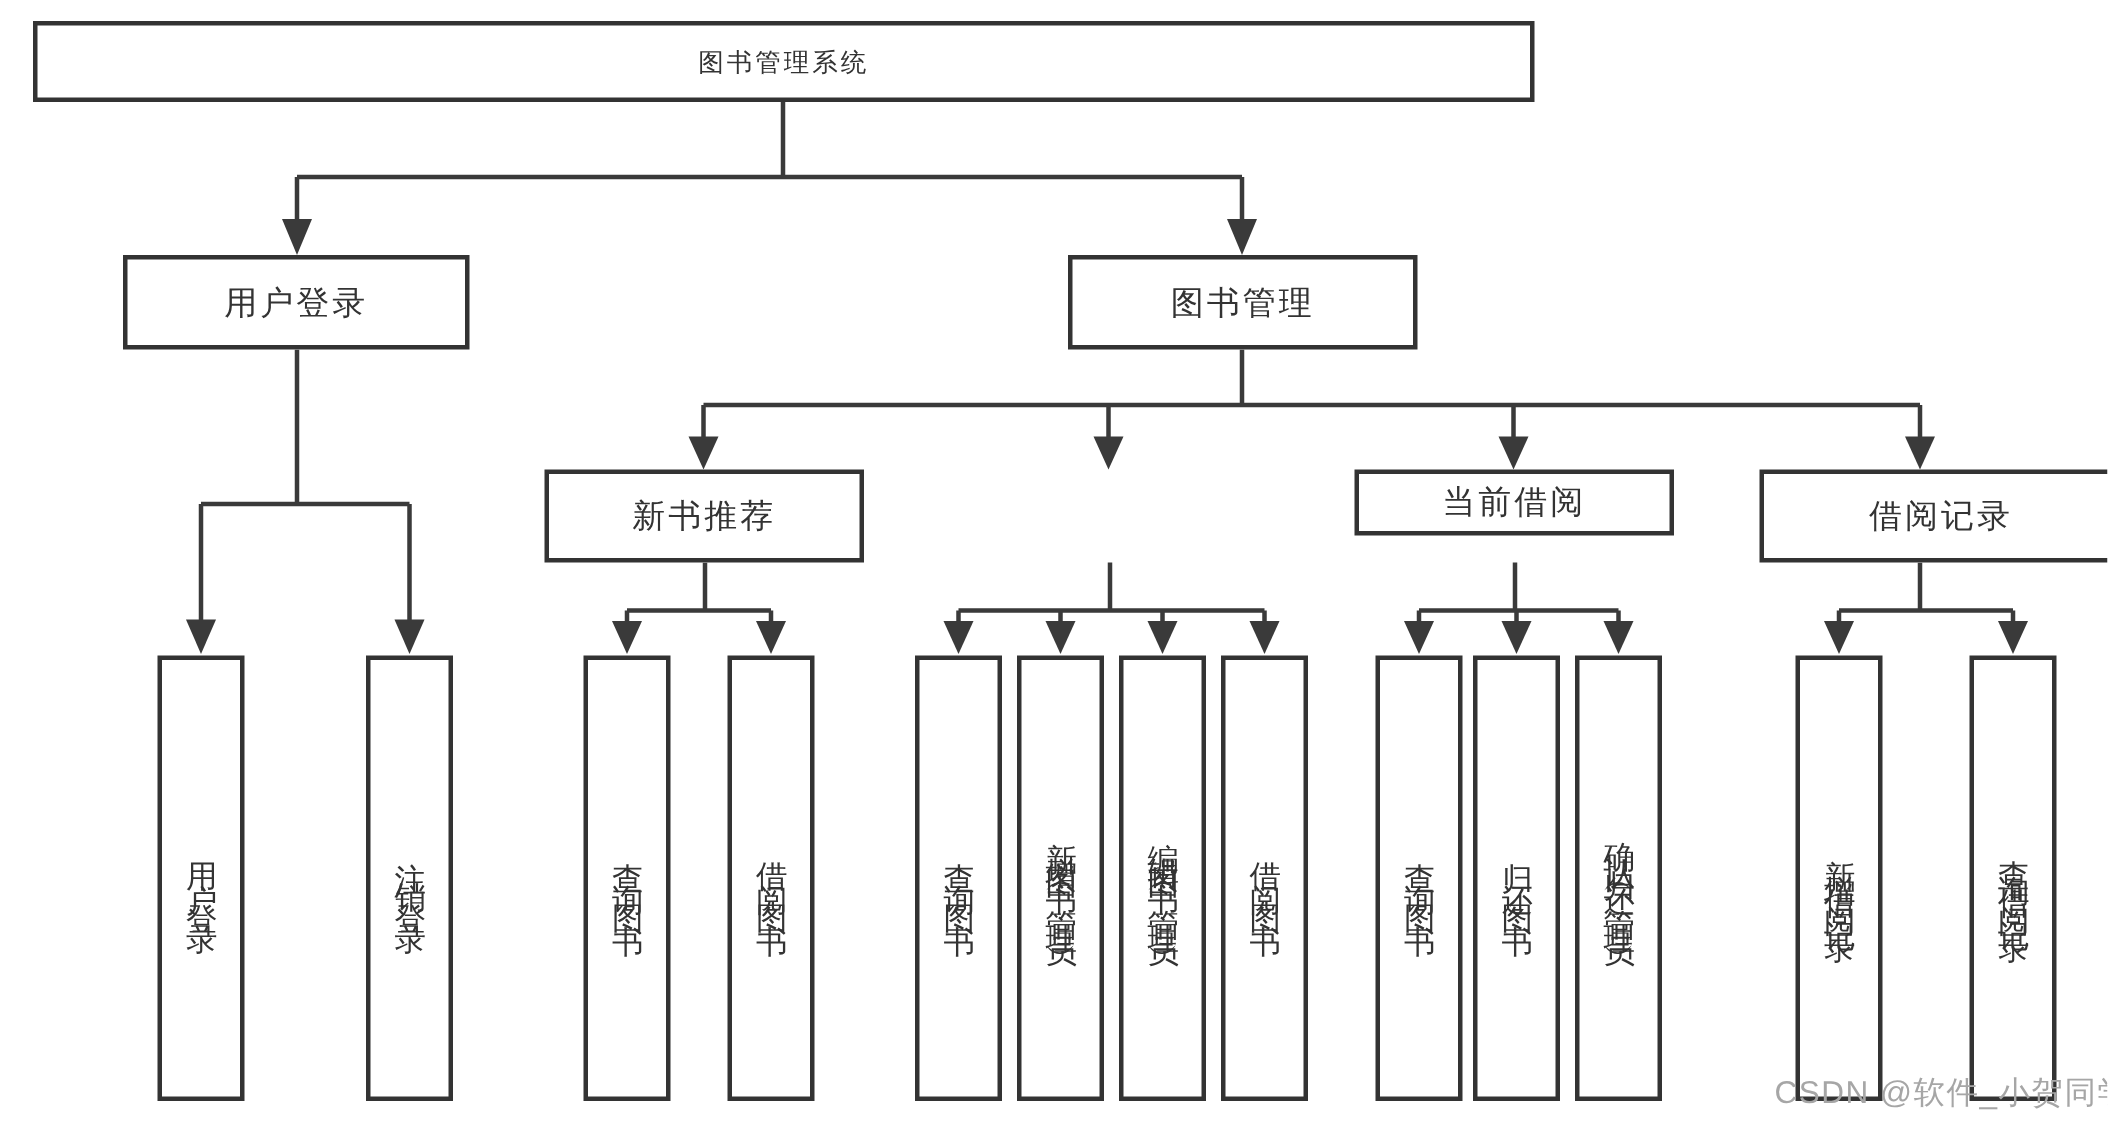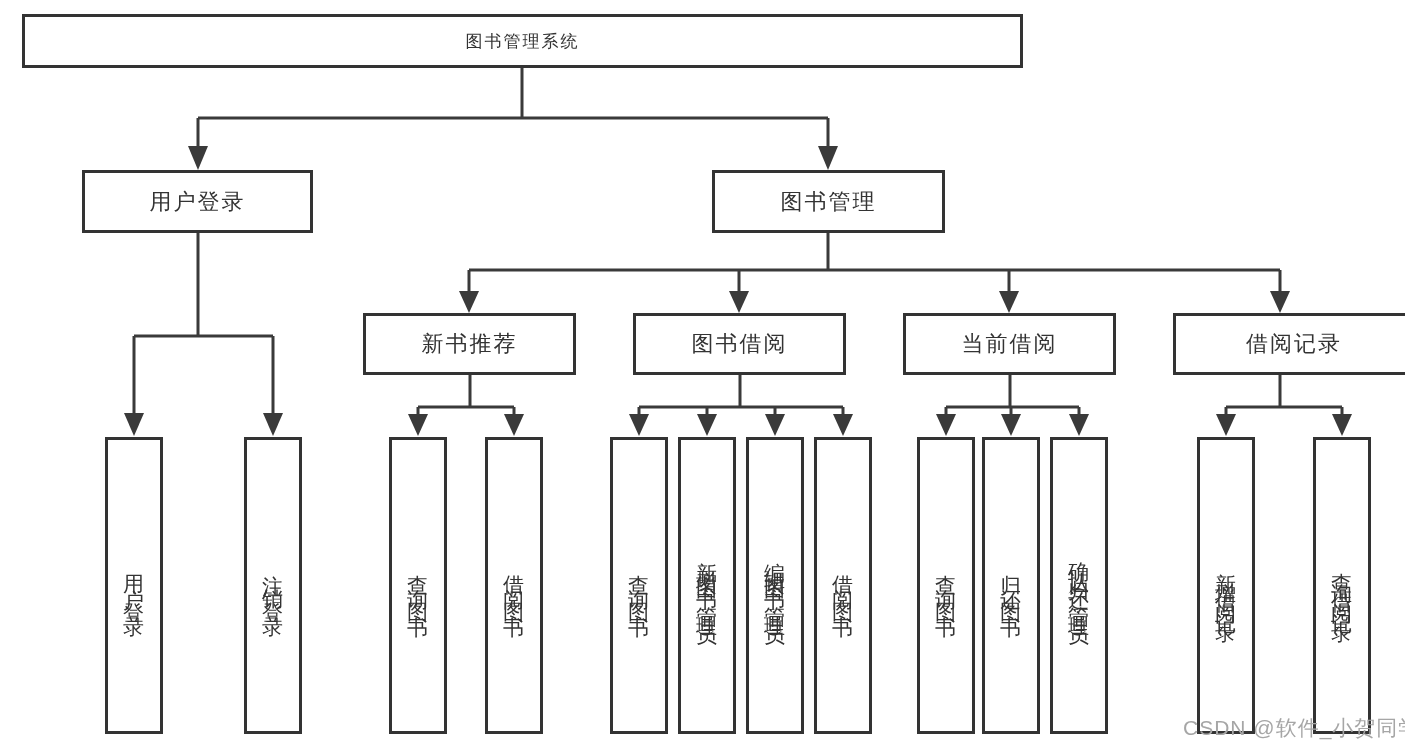--- a/index.html
+++ b/index.html
@@ -109,22 +109,21 @@
       <polygon points="1332,414 1352,414 1342,436"></polygon>
     </g>
   </svg>
 
   <div class="node top-node" style="left:22px; top:14px; width:1001px; height:54px;">图书管理系统</div>
 
   <div class="node hlabel" style="left:82px; top:170px; width:231px; height:63px;">用户登录</div>
   <div class="node hlabel" style="left:712px; top:170px; width:233px; height:63px;">图书管理</div>
 
   <div class="node hlabel" style="left:363px; top:313px; width:213px; height:62px;">新书推荐</div>
-  <div class="node hlabel" style="left:633px; top:313px; width:213px; height:62px;">图书借阅</div>
-  <div class="node hlabel" style="left:903px; top:313px; width:213px; height:62px;">当前借阅</div>
+  <div class="node hlabel" style="left:903px; top:313px; width:213px; height:44px;">当前借阅</div>
   <div class="node hlabel" style="left:1173px; top:313px; width:242px; height:62px;">借阅记录</div>
 
   <div class="node leaf" style="left:105px;">
     <span class="vtext ls4">用户登录</span>
   </div>
   <div class="node leaf" style="left:244px;">
     <span class="vtext ls4">注销登录</span>
   </div>
 
   <div class="node leaf" style="left:389px;">

